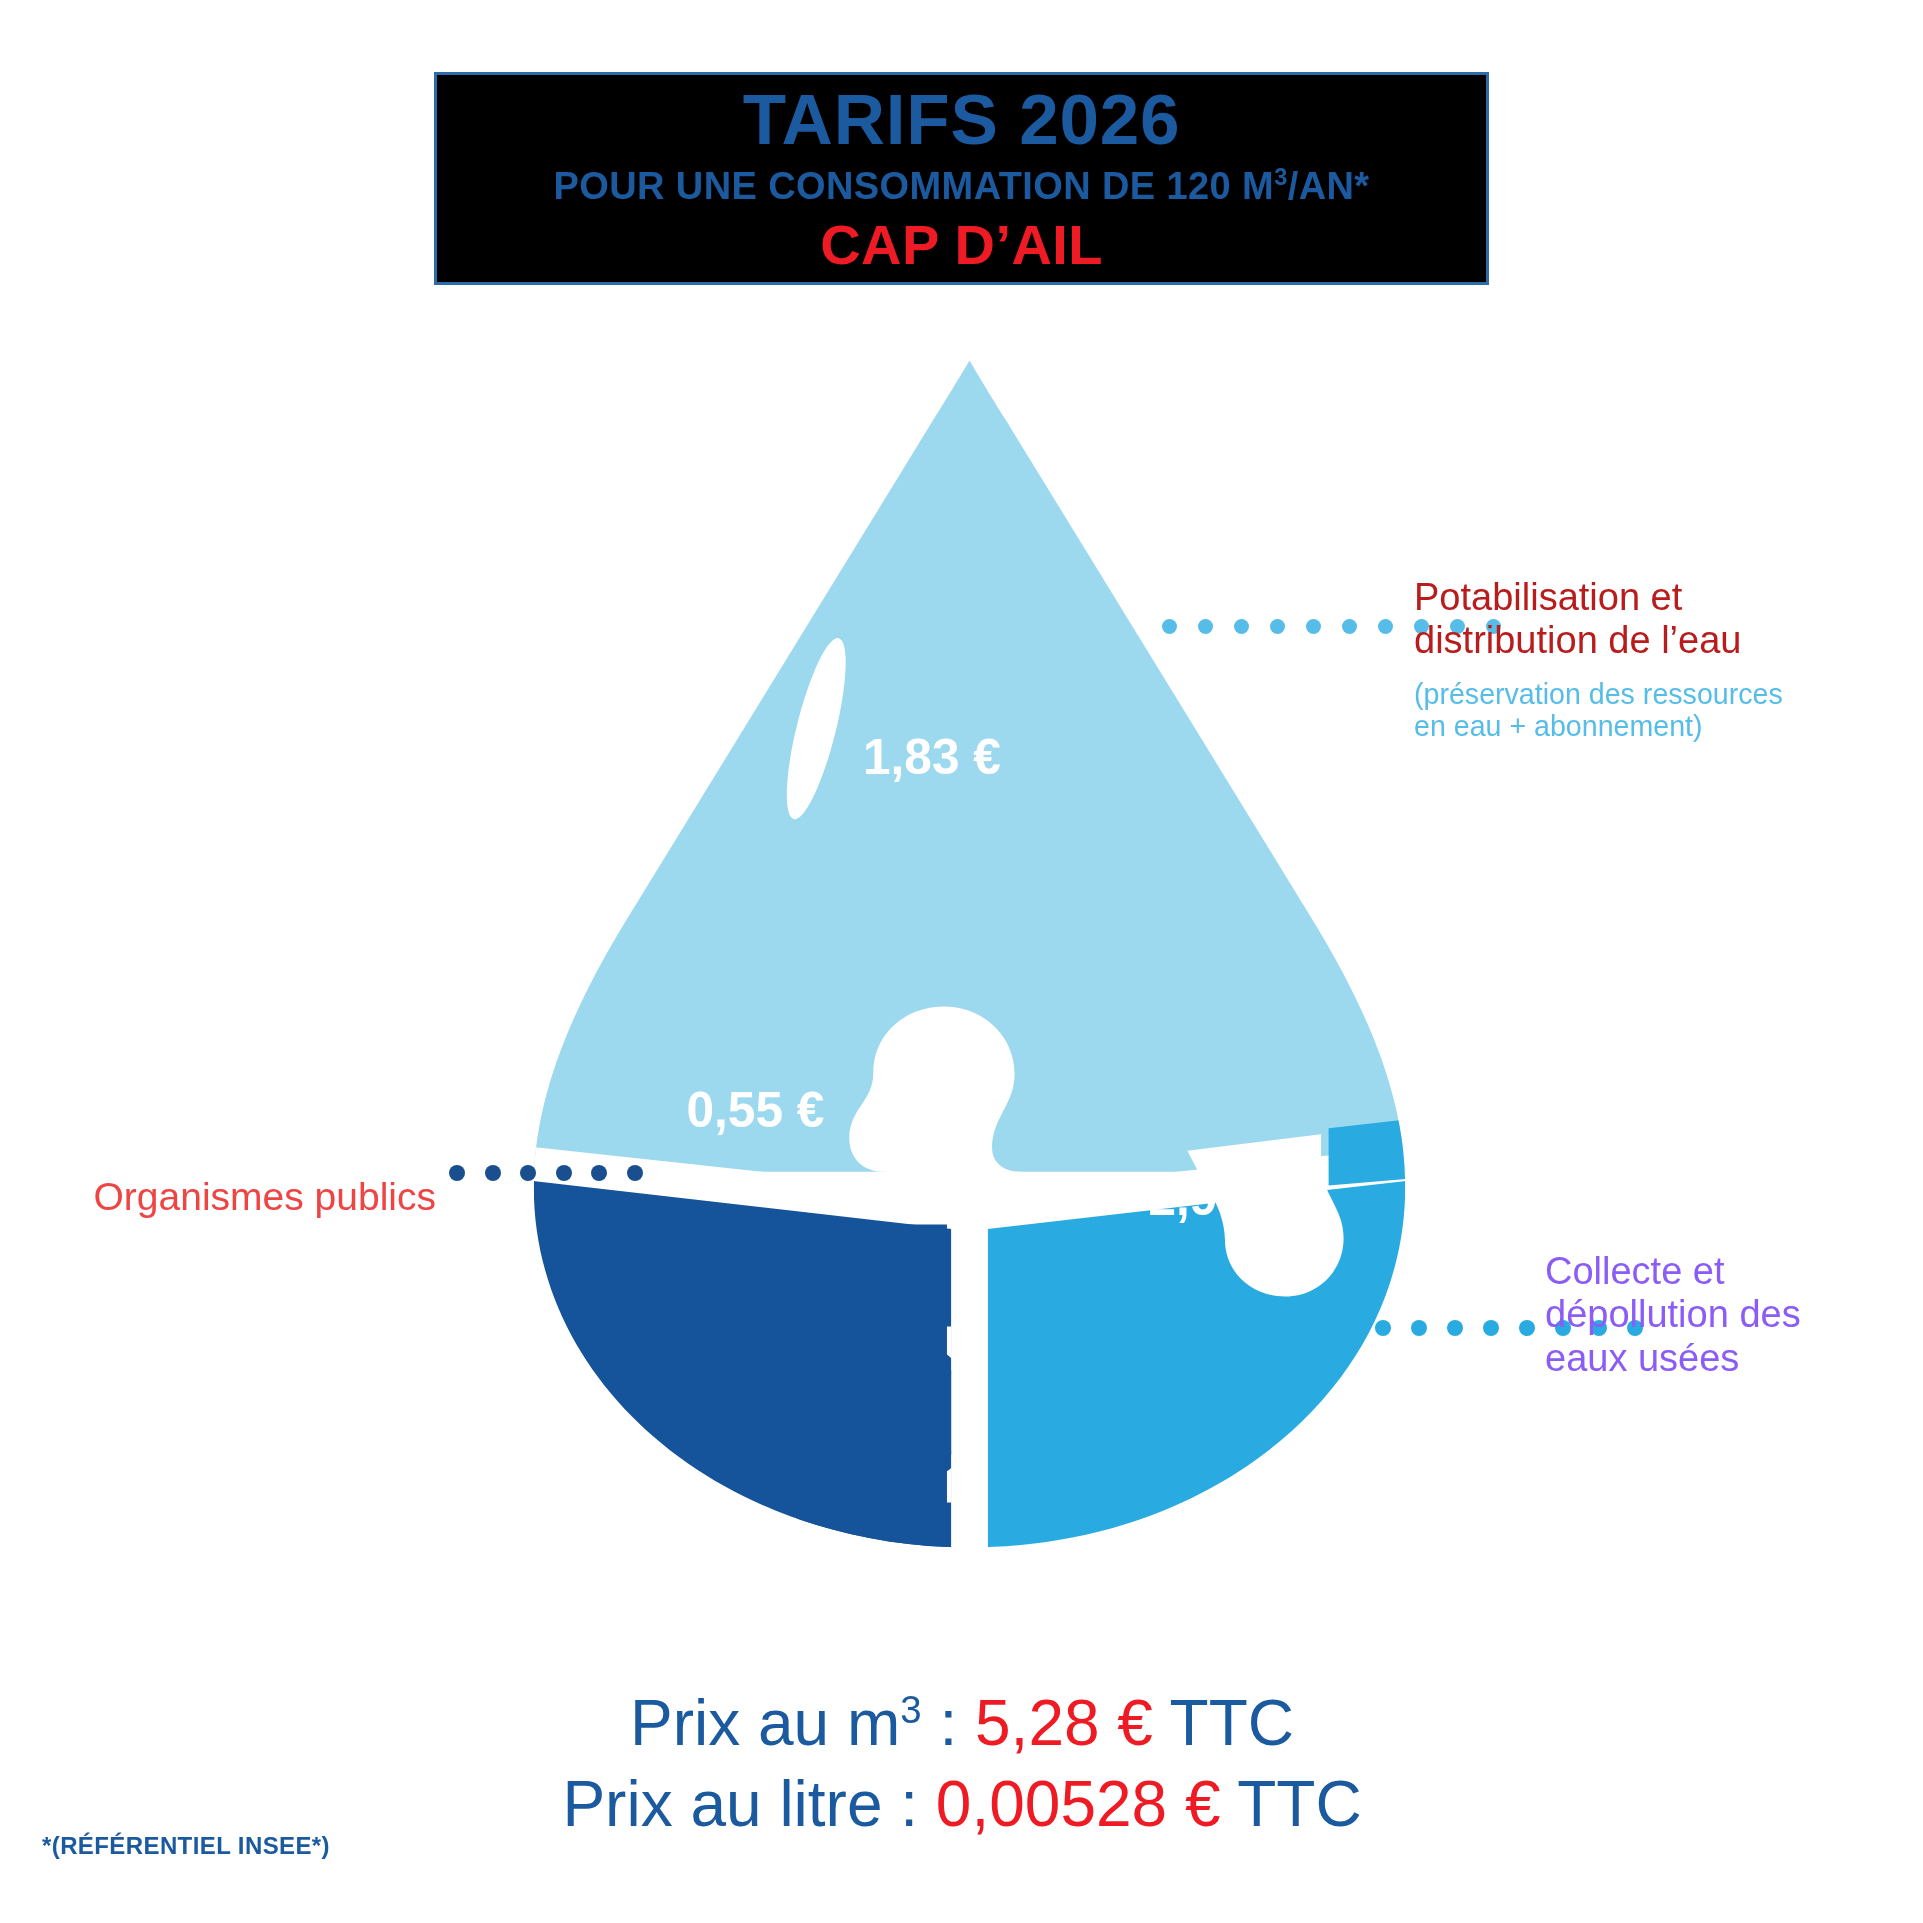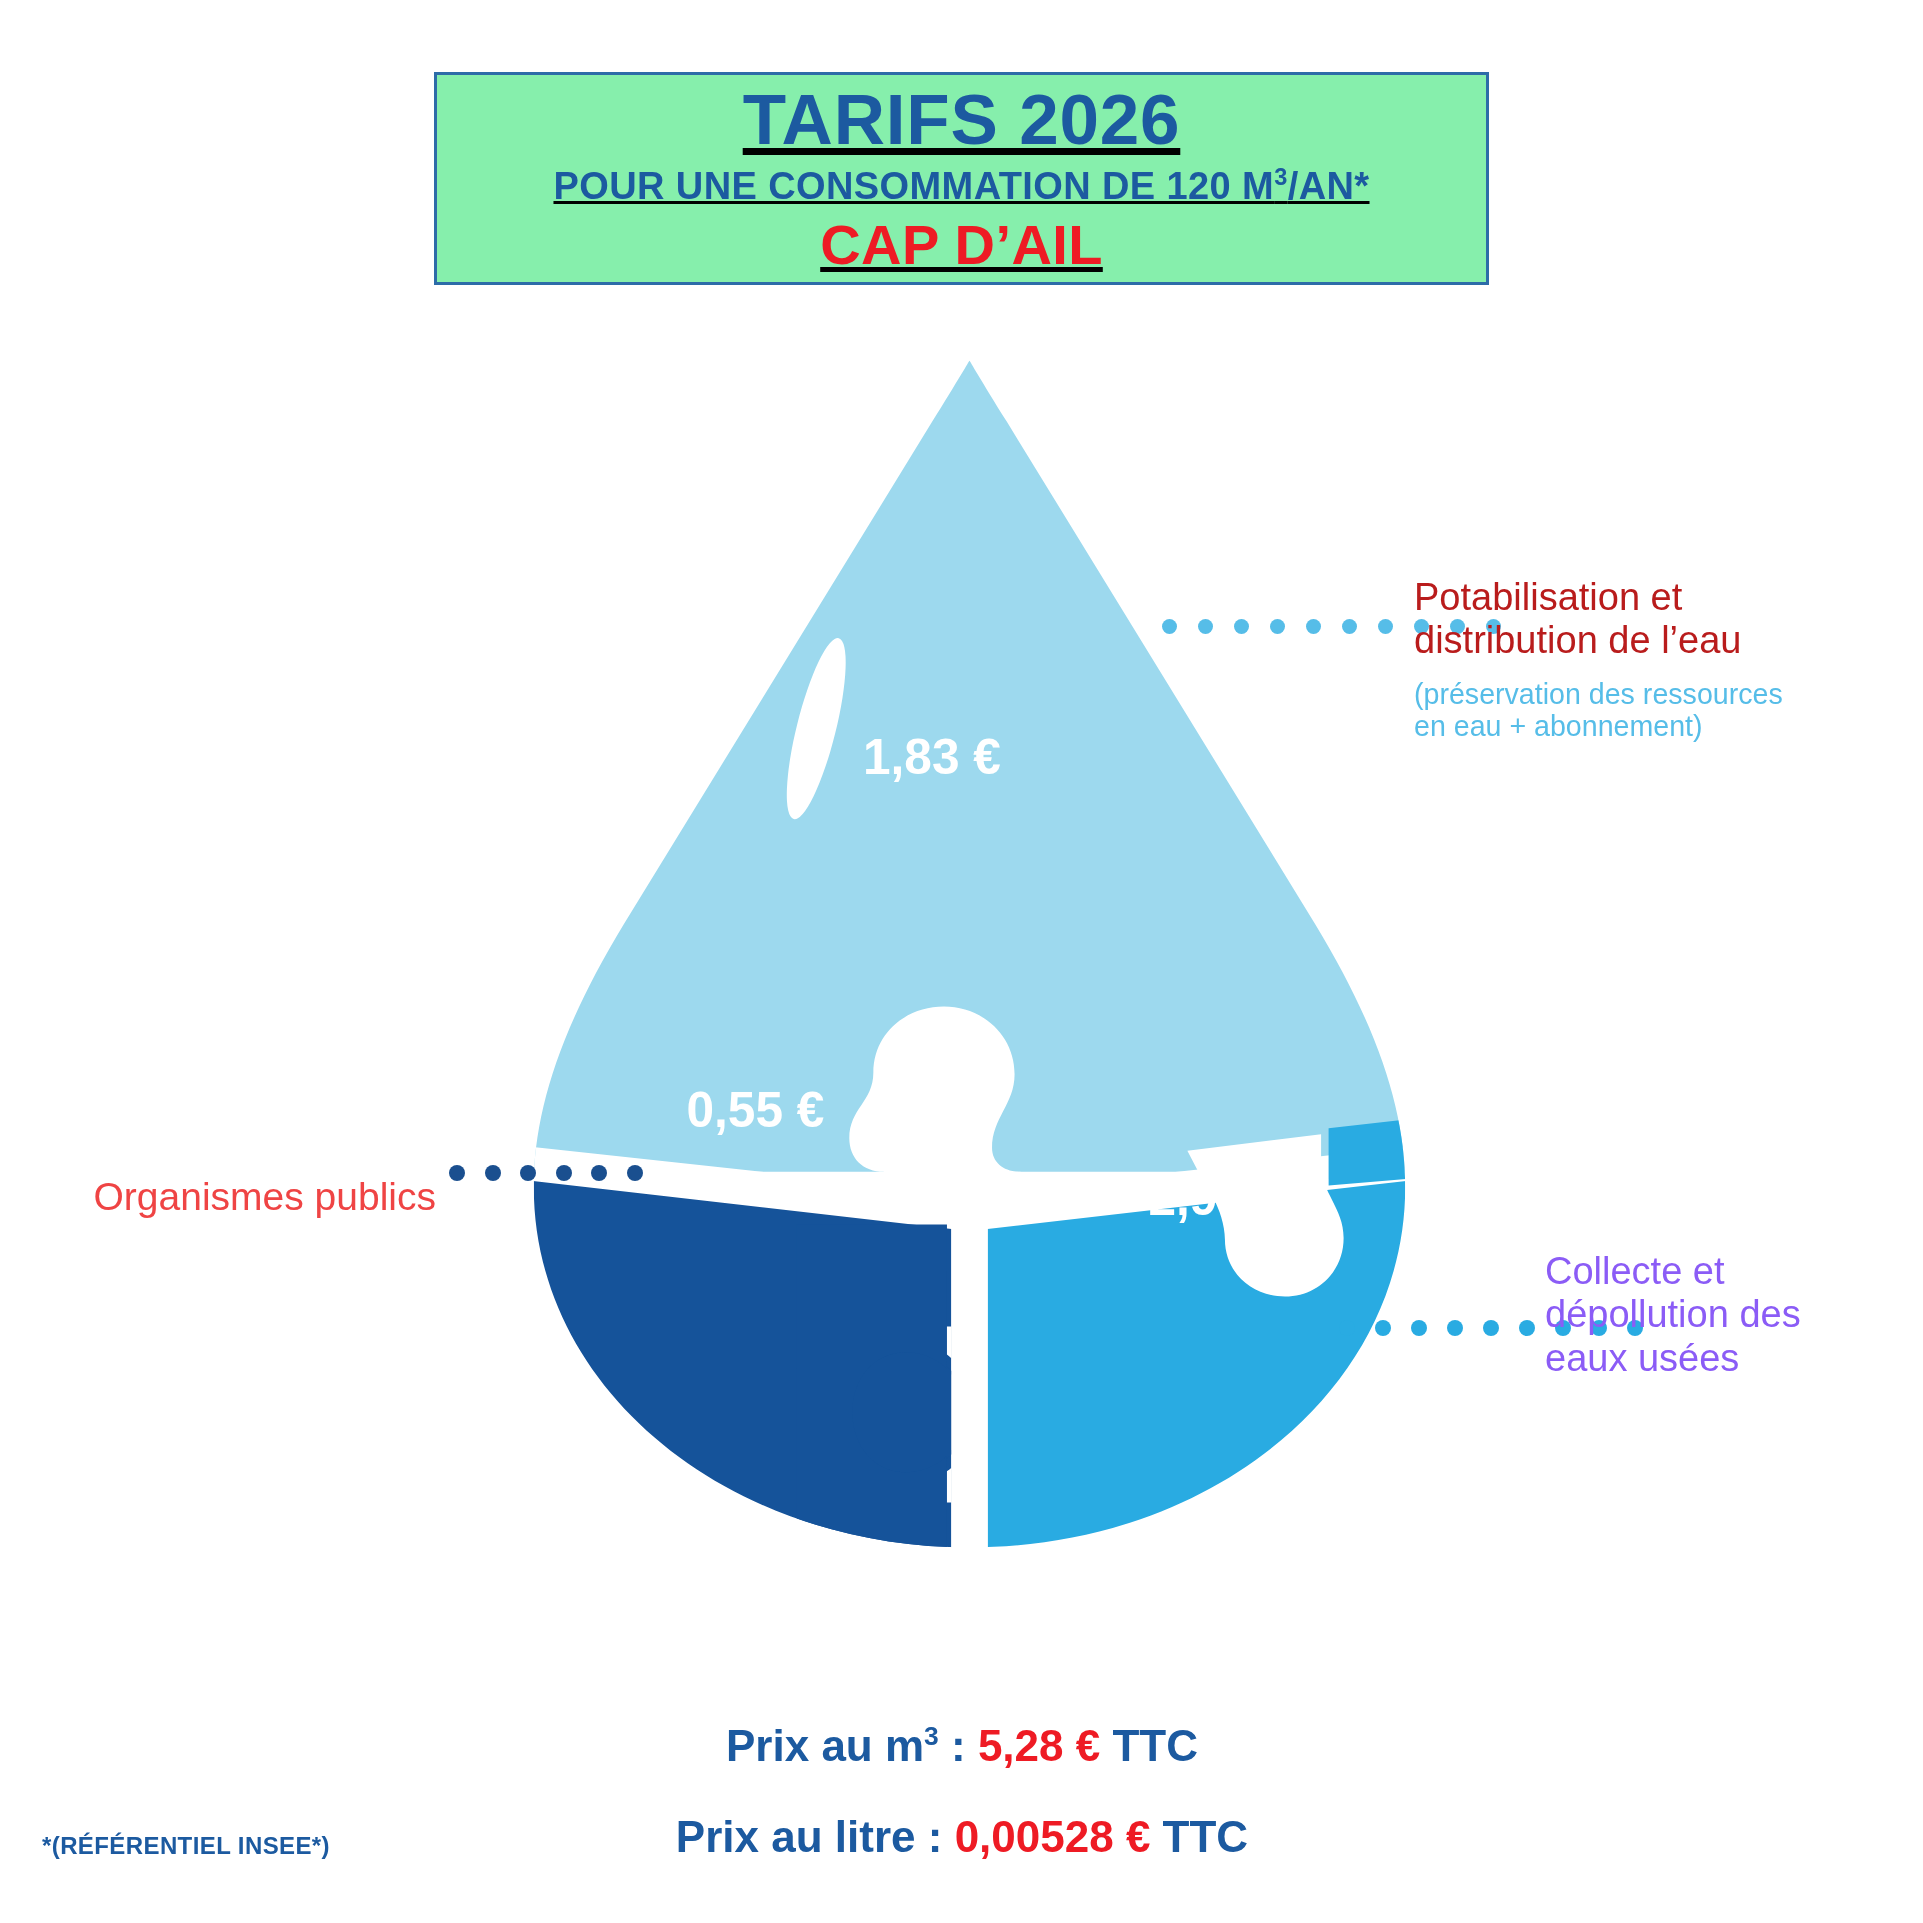--- a/index.html
+++ b/index.html
@@ -18,26 +18,25 @@
 
   
   #header-box {
     position: absolute;
     left: 434px;
     top: 72px;
     width: 1055px;
     height: 213px;
     border: 3px solid #2d6ca8;
     box-sizing: border-box;
-    background: #86efac;
+    background: #000000;
     display: flex;
     flex-direction: column;
     align-items: center;
     justify-content: center;
-    text-decoration: underline;
   }
   #title-main {
     font-size: 71px;
     font-weight: 800;
     color: #1c5aa0;
     letter-spacing: 0.8px;
     line-height: 1.0;
     margin-bottom: 10.5px;
     white-space: nowrap;
   }
@@ -147,26 +146,25 @@
 
   
   #prices {
     position: absolute;
     left: 0;
     top: 1683px;
     width: 1924px;
     text-align: center;
   }
   .price-line {
-    font-size: 44px;
-    font-weight: 700;
+    font-size: 64px;
+    font-weight: 400;
     color: #1c5aa0;
     line-height: 1.27;
     white-space: nowrap;
-    margin-top: 35px;
   }
   .price-line .amount { color: #ee1b24; }
   .price-line sup { font-size: 0.60em; vertical-align: super; }
 
   #footnote {
     position: absolute;
     left: 42px;
     top: 1832px;
     font-size: 24px;
     font-weight: 700;

